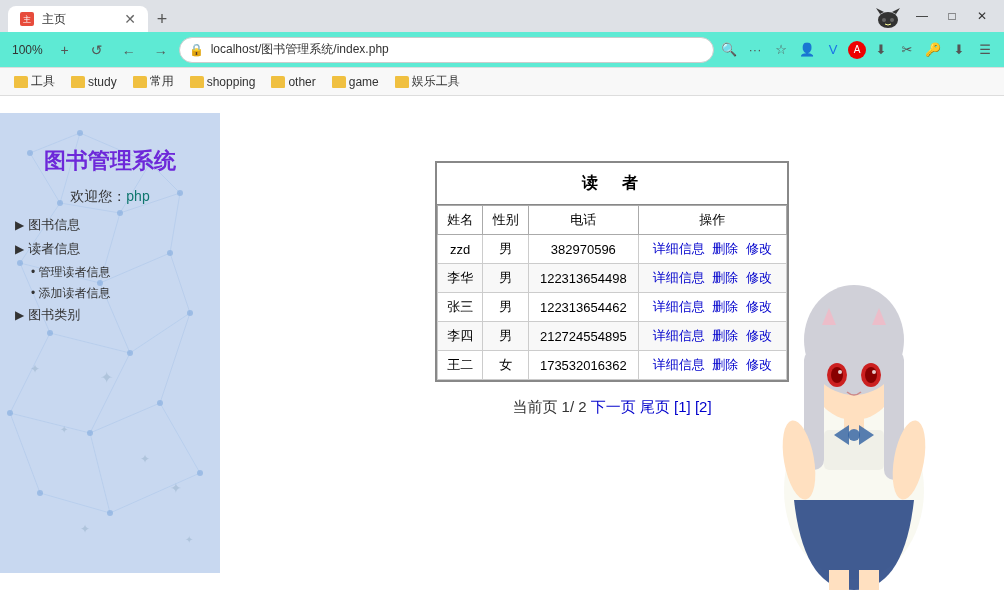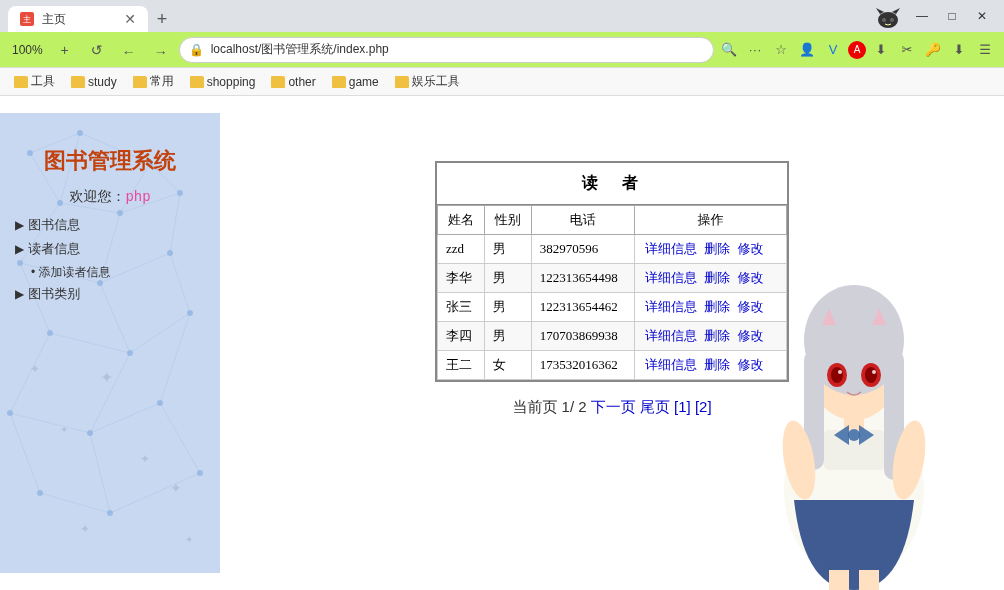--- a/index.html
+++ b/index.html
@@ -12,21 +12,21 @@
     .title-bar { height: 32px; background: #dee1e6; display: flex; align-items: center; padding: 0 8px; gap: 4px; }
     .tab-area { display: flex; align-items: flex-end; flex: 1; height: 100%; }
     .tab { height: 26px; background: #fff; border-radius: 8px 8px 0 0; padding: 0 12px; display: flex; align-items: center; gap: 8px; font-size: 12px; color: #333; min-width: 140px; }
     .tab-favicon { width: 14px; height: 14px; background: #e74c3c; border-radius: 2px; display: inline-flex; align-items: center; justify-content: center; font-size: 8px; color: #fff; }
     .tab-close { margin-left: auto; cursor: pointer; color: #666; font-size: 14px; }
     .new-tab-btn { width: 28px; height: 26px; display: flex; align-items: center; justify-content: center; color: #555; font-size: 18px; cursor: pointer; }
     .title-bar-controls { display: flex; align-items: center; gap: 2px; margin-left: 8px; }
     .title-btn { width: 28px; height: 22px; display: flex; align-items: center; justify-content: center; border-radius: 4px; cursor: pointer; font-size: 12px; color: #333; }
 
     
-    .toolbar { height: 36px; background: #bef264; display: flex; align-items: center; padding: 0 8px; gap: 4px; border-bottom: 1px solid #ddd; }
+    .toolbar { height: 36px; background: #5eead4; display: flex; align-items: center; padding: 0 8px; gap: 4px; border-bottom: 1px solid #ddd; }
     .nav-btn { width: 28px; height: 28px; border: none; background: transparent; cursor: pointer; display: flex; align-items: center; justify-content: center; border-radius: 50%; color: #555; font-size: 14px; }
     .zoom-area { display: flex; align-items: center; gap: 2px; font-size: 12px; color: #333; padding: 0 4px; }
     .address-bar { flex: 1; height: 26px; background: #fff; border: 1px solid #ccc; border-radius: 13px; display: flex; align-items: center; padding: 0 10px; gap: 6px; font-size: 12px; color: #333; }
     .address-bar-icons { display: flex; align-items: center; gap: 4px; }
     .toolbar-icon { width: 22px; height: 22px; display: flex; align-items: center; justify-content: center; cursor: pointer; color: #555; font-size: 13px; border-radius: 50%; }
     .cat-icon { width: 36px; height: 36px; }
 
     
     .bookmarks-bar { height: 28px; background: #f8f8f8; display: flex; align-items: center; padding: 0 8px; gap: 4px; border-bottom: 1px solid #ddd; overflow: hidden; }
     .bookmark-item { display: flex; align-items: center; gap: 3px; padding: 2px 6px; border-radius: 3px; cursor: pointer; font-size: 12px; color: #333; white-space: nowrap; }
@@ -35,24 +35,24 @@
     
     .page-content { flex: 1; display: flex; position: relative; overflow: hidden; background: #fff; }
 
     
     .sidebar { width: 220px; min-width: 220px; padding: 20px 15px; position: relative; z-index: 2; }
     .sidebar-content { position: relative; z-index: 2; }
 
     
     .network-bg { position: absolute; top: 0; left: 0; width: 220px; height: 100%; z-index: 1; }
 
-    .sys-title { font-size: 22px; font-weight: bold; color: #c2410c; text-align: center; margin-bottom: 12px; margin-top: 30px; }
+    .sys-title { font-size: 22px; font-weight: bold; color: #6d28d9; text-align: center; margin-bottom: 12px; margin-top: 30px; }
     .date-line { font-size: 12px; color: #333; text-align: center; margin-bottom: 8px; }
     .welcome-line { font-size: 14px; color: #333; text-align: center; margin-bottom: 8px; }
-    .welcome-line span.php { color: #ec4899; font-family: Liberation Mono, monospace; }
+    .welcome-line span.php { color: #0f766e; }
     .action-line { font-size: 13px; text-align: center; margin-bottom: 20px; }
     .action-line a { color: #2255aa; text-decoration: none; cursor: pointer; }
     .nav-menu { margin-top: 10px; }
     .nav-item { font-size: 13px; color: #333; margin-bottom: 6px; cursor: pointer; display: flex; align-items: center; gap: 4px; }
     .nav-item .arrow { color: #333; font-size: 12px; }
     .nav-sub { margin-left: 16px; margin-bottom: 4px; }
     .nav-sub-item { font-size: 12px; color: #333; margin-bottom: 4px; cursor: pointer; }
     .nav-sub-item::before { content: '• '; color: #333; }
 
     
@@ -62,21 +62,21 @@
     .anime-char { position: absolute; right: 0; bottom: 0; width: 300px; height: 430px; z-index: 1; }
 
     
     .table-container { background: #14532d; border: 2px solid #888; width: 354px; position: relative; z-index: 2; margin-top: 35px; }
     .table-title { text-align: center; font-size: 16px; font-weight: bold; padding: 10px; letter-spacing: 4px; background: #fff; border-bottom: 1px solid #888; }
     table { width: 100%; border-collapse: collapse; }
     thead tr { background: #fff; }
     thead th { border: 1px solid #aaa; padding: 5px 8px; font-size: 13px; font-weight: normal; text-align: center; }
     tbody tr { background: #fff; }
     tbody tr:nth-child(even) { background: #f8f8f8; }
-    tbody td { border: 1px solid #ccc; padding: 5px 8px; text-align: left; font-size: 13px; font-family: Liberation Serif, serif; }
+    tbody td { border: 1px solid #ccc; padding: 5px 8px; text-align: center; font-size: 13px; }
     .action-links a { color: #0000cc; text-decoration: none; cursor: pointer; margin: 0 2px; font-size: 13px; }
 
     
     .pagination { margin-top: 16px; font-size: 15px; color: #333; position: relative; z-index: 2; }
     .pagination a { color: #0000cc; text-decoration: none; cursor: pointer; }
   </style>
 </head>
 <body>
 
 <div class="browser-frame">
@@ -235,20 +235,21 @@
         <div class="nav-menu">
           <div class="nav-item">
             <span class="arrow">▶</span>
             <span>图书信息</span>
           </div>
           <div class="nav-item">
             <span class="arrow">▶</span>
             <span>读者信息</span>
           </div>
           <div class="nav-sub">
+            <div class="nav-sub-item">管理读者信息</div>
             <div class="nav-sub-item">添加读者信息</div>
           </div>
           <div class="nav-item">
             <span class="arrow">▶</span>
             <span>图书类别</span>
           </div>
         </div>
       </div>
     </div>
 
@@ -328,21 +329,21 @@
               </tr>
               <tr>
                 <td>张三</td>
                 <td>男</td>
                 <td>122313654462</td>
                 <td class="action-links"><a href="#">详细信息</a> <a href="#">删除</a> <a href="#">修改</a></td>
               </tr>
               <tr>
                 <td>李四</td>
                 <td>男</td>
-                <td>170703869938</td>
+                <td>212724554895</td>
                 <td class="action-links"><a href="#">详细信息</a> <a href="#">删除</a> <a href="#">修改</a></td>
               </tr>
               <tr>
                 <td>王二</td>
                 <td>女</td>
                 <td>173532016362</td>
                 <td class="action-links"><a href="#">详细信息</a> <a href="#">删除</a> <a href="#">修改</a></td>
               </tr>
             </tbody>
         </table>

